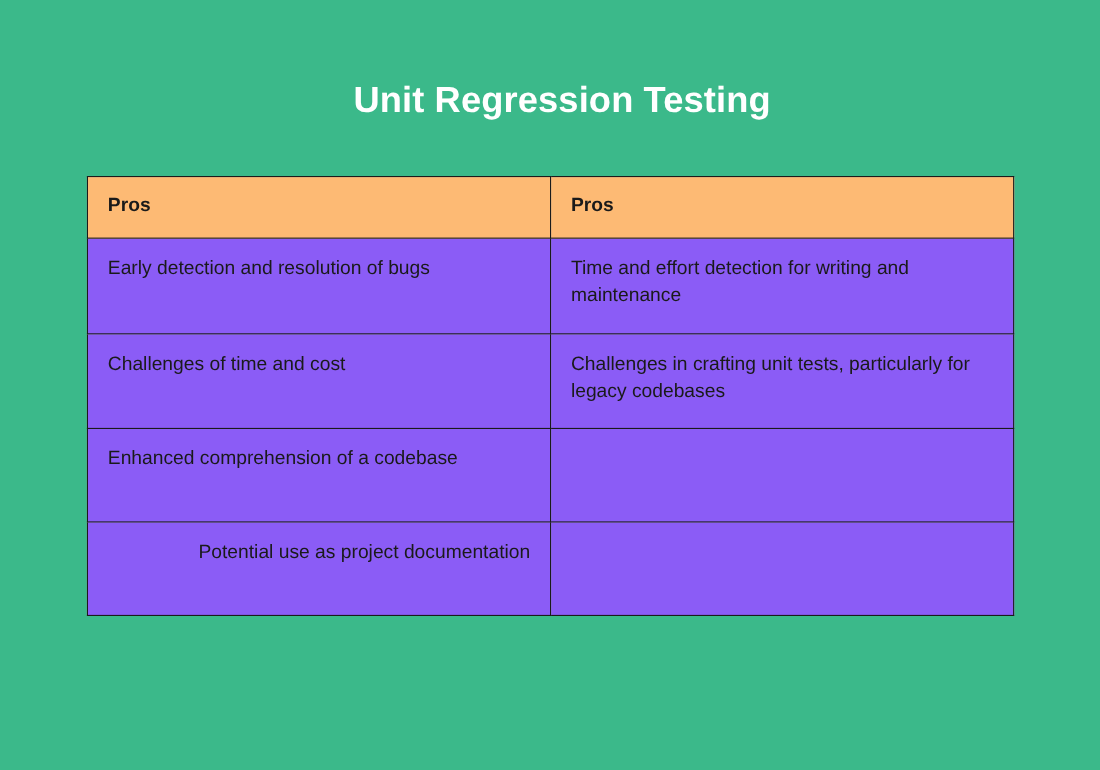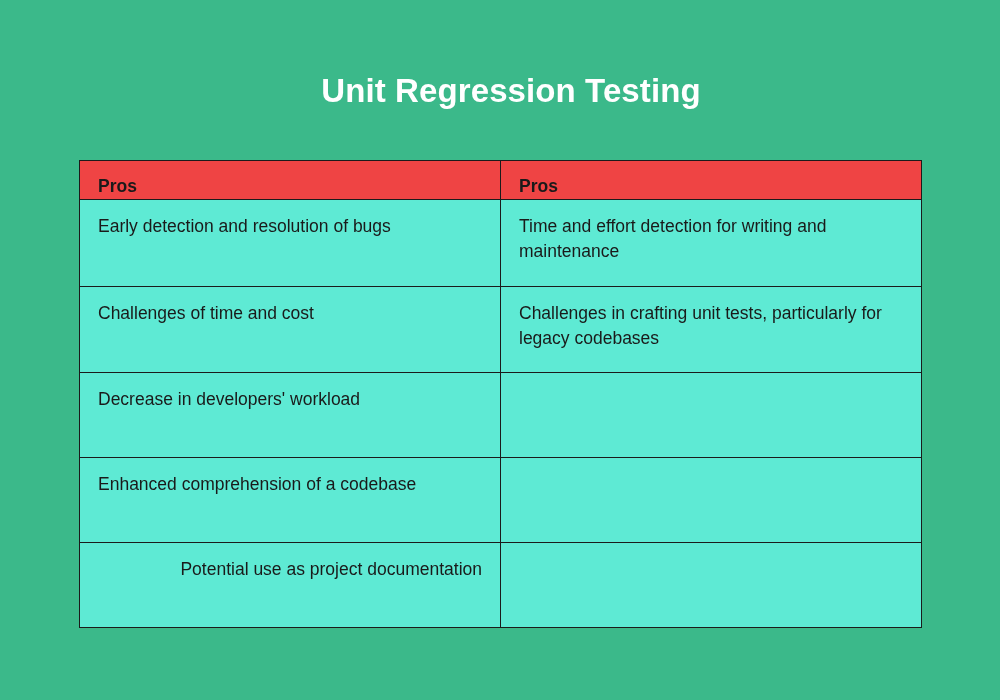--- a/index.html
+++ b/index.html
@@ -45,29 +45,29 @@
   .proscons-table td,
   .proscons-table th {
     border: 1.6px solid #1b1b1b;
     vertical-align: top;
     padding: 14px 18px 14px 18px;
     font-size: 17.5px;
     line-height: 25px;
     color: #1a1a1a;
     font-weight: normal;
     text-align: left;
-    background: #5eead4;
+    background: #8b5cf6;
   }
   .proscons-table thead th {
-    background: #ef4444;
+    background: #fdba74;
     font-weight: bold;
     font-size: 17.5px;
     height: 22px;
     padding-top: 13px;
-    padding-bottom: 0;
+    padding-bottom: 17px;
   }
   .col-pros { width: 421px; }
   .col-cons { width: 421px; }
 
   .row-r1 td { height: 58px; }
   .row-r2 td { height: 57px; }
   .row-r3 td { height: 56px; }
   .row-r4 td { height: 56px; }
   .row-r5 td { height: 56px; text-align: right; }
 
@@ -93,24 +93,20 @@
     </thead>
     <tbody>
       <tr class="row-r1">
         <td>Early detection and resolution of bugs</td>
         <td>Time and effort detection for writing and maintenance</td>
       </tr>
       <tr class="row-r2">
         <td>Challenges of time and cost</td>
         <td>Challenges in crafting unit tests, particularly for legacy codebases</td>
       </tr>
-      <tr class="row-r3">
-        <td>Decrease in developers' workload</td>
-        <td class="cell-empty"></td>
-      </tr>
       <tr class="row-r4">
         <td>Enhanced comprehension of a codebase</td>
         <td class="cell-empty"></td>
       </tr>
       <tr class="row-r5">
         <td>Potential use as project documentation</td>
         <td class="cell-empty"></td>
       </tr>
     </tbody>
   </table>

